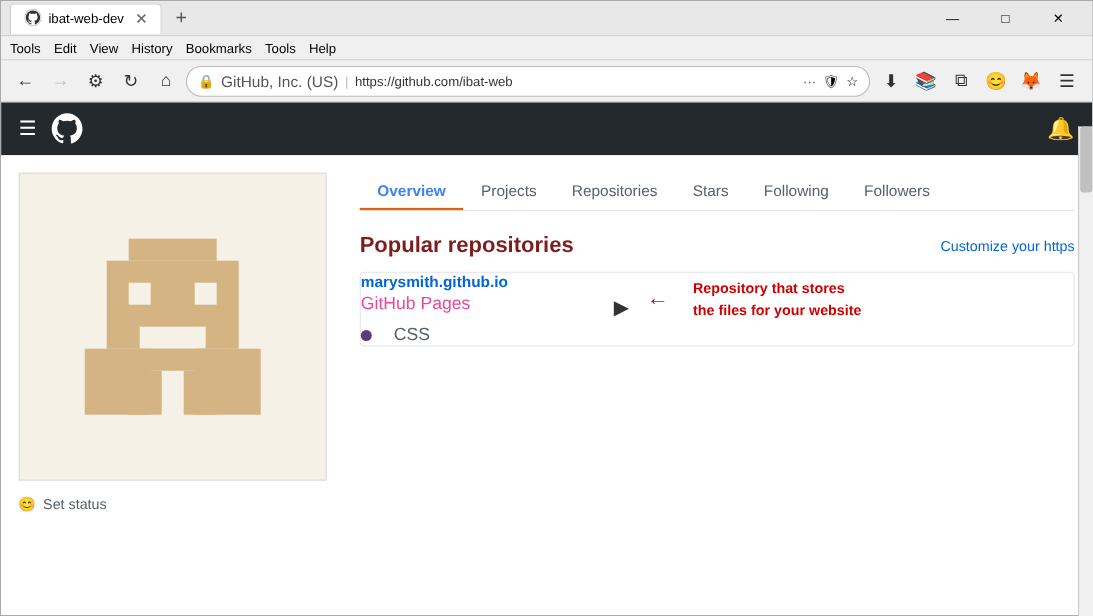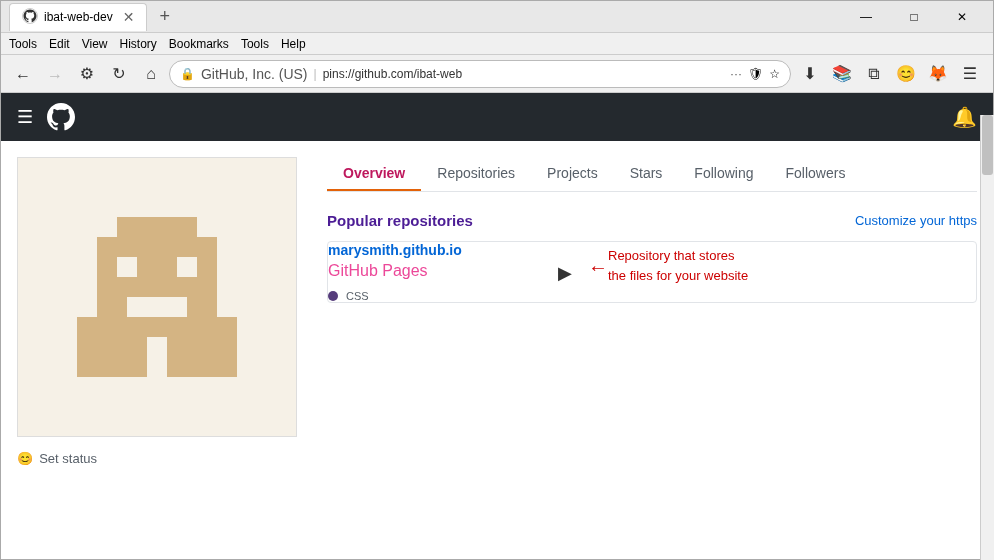--- a/index.html
+++ b/index.html
@@ -41,30 +41,30 @@
     
     .avatar-section { width: 290px; flex-shrink: 0; }
     .avatar-box { width: 280px; height: 280px; border: 1px solid #ddd; background: #f6f1e7; position: relative; display: flex; align-items: center; justify-content: center; overflow: hidden; }
     
     .set-status { display: flex; align-items: center; gap: 6px; margin-top: 10px; font-size: 13px; color: #586069; cursor: pointer; padding: 4px 0; }
 
     
     .profile-content { flex: 1; }
     .profile-tabs { display: flex; gap: 0; border-bottom: 1px solid #e1e4e8; margin-bottom: 20px; }
     .tab-item { padding: 8px 16px; font-size: 14px; color: #586069; cursor: pointer; border-bottom: 2px solid transparent; text-decoration: none; }
-    .tab-item.active { color: #be185d; border-bottom: 2px solid #e36209; font-weight: 600; }
+    .tab-item.active { color: #3b82f6; border-bottom: 2px solid #e36209; font-weight: 600; }
 
     .section-header { display: flex; justify-content: space-between; align-items: center; margin-bottom: 12px; }
-    .section-title { font-size: 15px; font-weight: 600; color: #4c1d95; }
+    .section-title { font-size: 20px; font-weight: 600; color: #7f1d1d; }
     .customize-link { font-size: 13px; color: #0366d6; cursor: pointer; text-decoration: none; }
 
     .repo-card { border: 1px solid #e1e4e8; border-radius: 4px; margin-bottom: 10px; }
     .repo-name { color: #0366d6; font-size: 14px; font-weight: 600; cursor: pointer; text-decoration: none; }
     .repo-description { font-size: 16px; color: #ec4899; margin-top: 4px; }
-    .repo-meta { display: flex; align-items: center; gap: 8px; margin-top: 10px; font-size: 11px; color: #586069; }
+    .repo-meta { display: flex; align-items: center; gap: 20px; margin-top: 10px; font-size: 16px; color: #586069; }
     .lang-dot { width: 10px; height: 10px; border-radius: 50%; display: inline-block; }
 
     .repo-row { position: relative; }
 
     
     .scrollbar-area { position: absolute; right: 0; top: 115px; bottom: 0; width: 14px; background: #f0f0f0; border-left: 1px solid #ccc; }
     .scrollbar-thumb { position: absolute; top: 0; left: 1px; right: 1px; height: 60px; background: #c0c0c0; border-radius: 3px; }
   </style>
 </head>
 <body>
@@ -106,21 +106,21 @@
   <div class="nav-bar">
     <button class="nav-btn">←</button>
     <button class="nav-btn disabled">→</button>
     <button class="nav-btn">⚙</button>
     <button class="nav-btn">↻</button>
     <button class="nav-btn">⌂</button>
     <div class="address-bar">
       <span class="lock">🔒</span>
       <span style="color:#555;font-size:14px;">GitHub, Inc. (US)</span>
       <span style="color:#bbb;">|</span>
-      <span class="url-text">pins://github.com/ibat-web</span>
+      <span class="url-text">https://github.com/ibat-web</span>
       <span class="dots">···</span>
       <span>🛡</span>
       <span>☆</span>
     </div>
     <div class="nav-right-icons">
       <button class="icon-btn">⬇</button>
       <button class="icon-btn">📚</button>
       <button class="icon-btn">⧉</button>
       <button class="icon-btn">😊</button>
       <button class="icon-btn" style="color:#e66000;">🦊</button>
@@ -172,37 +172,37 @@
         <div class="set-status">
           <span>😊</span>
           <span>Set status</span>
         </div>
       </div>
 
       <div class="profile-content">
 
         <div class="profile-tabs">
           <a class="tab-item active">Overview</a>
+          <a class="tab-item">Projects</a>
           <a class="tab-item">Repositories</a>
-          <a class="tab-item">Projects</a>
           <a class="tab-item">Stars</a>
           <a class="tab-item">Following</a>
           <a class="tab-item">Followers</a>
         </div>
 
         <div class="section-header">
           <span class="section-title">Popular repositories</span>
           <a class="customize-link">Customize your https</a>
         </div>
 
         <div class="repo-card repo-row" style="position:relative;">
           <a class="repo-name">marysmith.github.io</a>
           
           <span style="position:absolute; left: 260px; top: 12px; color:#cc0000; font-size:20px;">←</span>
-          <div style="position:absolute; left:280px; top:4px; color:#cc0000; font-weight:normal; font-size:13px; line-height:1.5;">Repository that stores<br>the files for your website</div>
+          <div style="position:absolute; left:302px; top:4px; color:#cc0000; font-weight:bold; font-size:13px; line-height:1.5;">Repository that stores<br>the files for your website</div>
           
           <div class="repo-description">GitHub Pages</div>
           
           <div style="position:absolute; left:230px; top:20px; font-size:18px; color:#333; cursor:pointer;">▶</div>
 
           <div class="repo-meta">
             <span class="lang-dot" style="background-color:#563d7c;"></span>
             <span>CSS</span>
           </div>
         </div>

